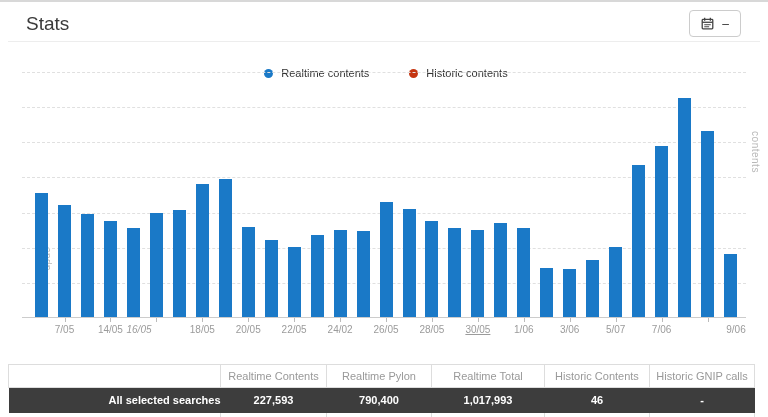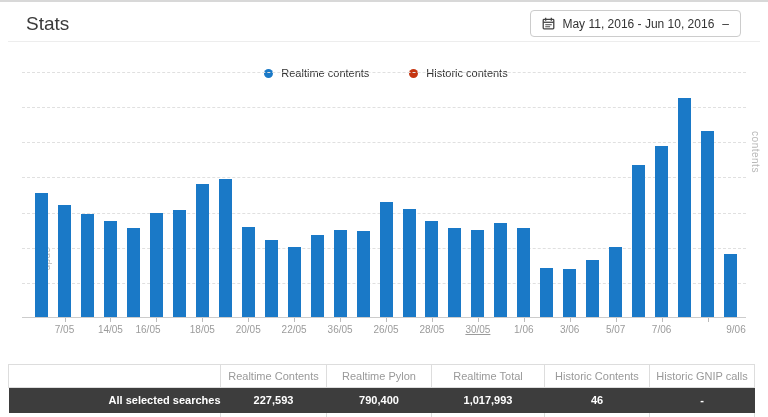--- a/index.html
+++ b/index.html
@@ -61,21 +61,20 @@
 
 <button class="date-btn">
   <svg width="13" height="13" viewBox="0 0 16 16" fill="none" stroke="#444" stroke-width="1.6">
     <rect x="1.5" y="3" width="13" height="11.5" rx="1"></rect>
     <line x1="4.5" y1="1" x2="4.5" y2="4.5"></line>
     <line x1="11.5" y1="1" x2="11.5" y2="4.5"></line>
     <line x1="1.5" y1="6.5" x2="14.5" y2="6.5"></line>
     <line x1="4" y1="9.5" x2="12" y2="9.5" stroke-width="1.2"></line>
     <line x1="4" y1="12" x2="10" y2="12" stroke-width="1.2"></line>
   </svg>
-  <span>May 11, 2016 - Jun 10, 2016</span>
   <span class="caret">–</span>
 </button>
 
 <div class="legend">
     <span class="legend-item">
       <span class="legend-dot" style="background: rgb(26, 121, 199);"></span>
       <span>Realtime contents</span>
     </span>
     <span class="legend-item">
       <span class="legend-dot" style="background: rgb(197, 53, 17);"></span>
@@ -122,29 +121,29 @@
     <div class="bar" style="left: 602.1px; height: 152.5px;"></div>
     <div class="bar" style="left: 625.1px; height: 170.8px;"></div>
     <div class="bar" style="left: 648.1px; height: 219.3px;"></div>
     <div class="bar" style="left: 671px; height: 186.3px;"></div>
     <div class="bar" style="left: 694px; height: 62.6px;"></div>
     <div class="tick" style="left: 34.5px;"></div>
     <div class="tick-label" style="left: 34.5px;">7/05</div>
     <div class="tick" style="left: 80.4px;"></div>
     <div class="tick-label" style="left: 80.4px;">14/05</div>
     <div class="tick" style="left: 126.3px;"></div>
-    <div class="tick-label" style="left: 118px;">16/05</div>
+    <div class="tick-label" style="left: 109px; font-style: italic;">16/05</div>
     <div class="tick" style="left: 172.3px;"></div>
     <div class="tick-label" style="left: 172.3px;">18/05</div>
     <div class="tick" style="left: 218.2px;"></div>
     <div class="tick-label" style="left: 218.2px;">20/05</div>
     <div class="tick" style="left: 264.1px;"></div>
     <div class="tick-label" style="left: 264.1px;">22/05</div>
     <div class="tick" style="left: 310.1px;"></div>
-    <div class="tick-label" style="left: 310.1px;">36/05</div>
+    <div class="tick-label" style="left: 310.1px;">24/02</div>
     <div class="tick" style="left: 356px;"></div>
     <div class="tick-label" style="left: 356px;">26/05</div>
     <div class="tick" style="left: 401.9px;"></div>
     <div class="tick-label" style="left: 401.9px;">28/05</div>
     <div class="tick" style="left: 447.9px;"></div>
     <div class="tick-label" style="left: 447.9px; text-decoration: underline;">30/05</div>
     <div class="tick" style="left: 493.8px;"></div>
     <div class="tick-label" style="left: 493.8px;">1/06</div>
     <div class="tick" style="left: 539.7px;"></div>
     <div class="tick-label" style="left: 539.7px;">3/06</div>

